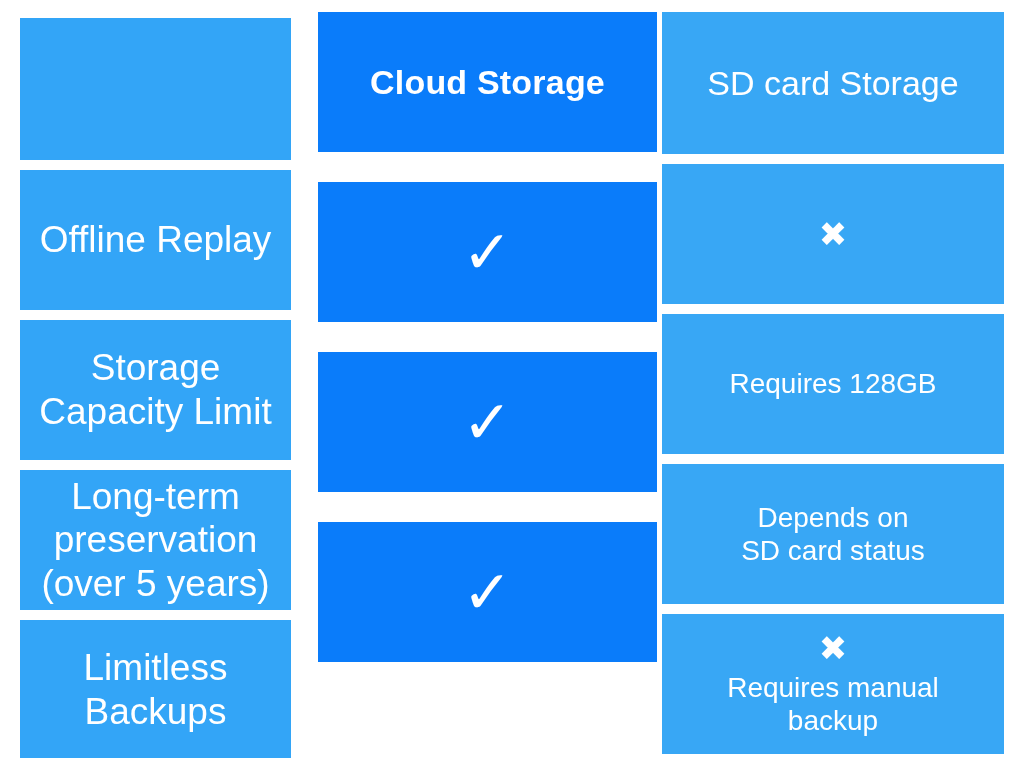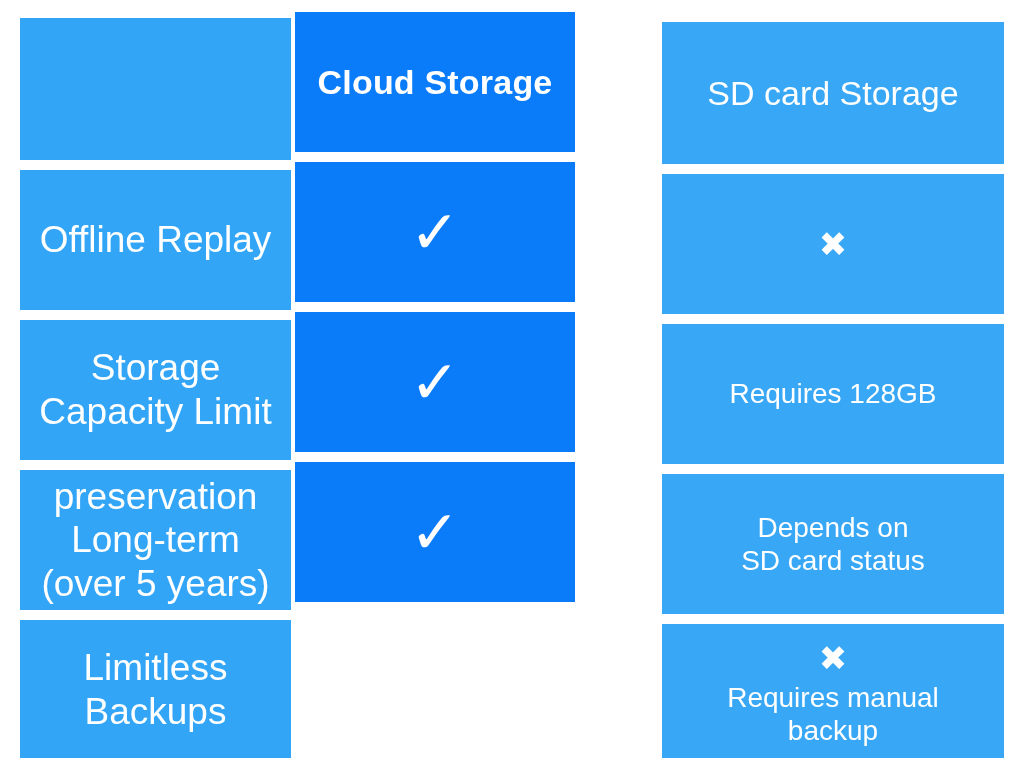--- a/index.html
+++ b/index.html
@@ -24,21 +24,21 @@
 
   .col {
     position: absolute;
     top: 0;
     display: flex;
     flex-direction: column;
   }
 
   
   .col-feature   { left: 20px;  width: 271px; }
-  .col-cloud     { left: 295px; width: 280px; }
+  .col-cloud     { left: 318px; width: 339px; gap: 20px; }
   .col-sdcard    { left: 662px; width: 342px; }
 
   .cell {
     box-sizing: border-box;
     display: flex;
     align-items: center;
     justify-content: center;
     text-align: center;
     color: #ffffff;
     padding: 4px 10px;
@@ -78,21 +78,21 @@
     height: 140px;
     margin-top: 10px;
     font-size: 28px;
     font-weight: 400;
   }
 
   
   .col-sdcard .cell { background: #38a7f5; }
   .col-sdcard .cell-header {
     height: 142px;
-    margin-top: 22px;
+    margin-top: 12px;
     font-size: 34px;
     font-weight: 400;
   }
   .col-sdcard .cell-body {
     height: 140px;
     margin-top: 10px;
     font-size: 28px;
     font-weight: 400;
   }
 
@@ -135,22 +135,22 @@
 
     <div class="cell cell-body">
       <span class="cell-inner">
         <span class="line">Storage</span>
         <span class="line">Capacity Limit</span>
       </span>
     </div>
 
     <div class="cell cell-body">
       <span class="cell-inner">
+        <span class="line">Long-term</span>
         <span class="line">preservation</span>
-        <span class="line">Long-term</span>
         <span class="line">(over 5 years)</span>
       </span>
     </div>
 
     <div class="cell cell-body">
       <span class="cell-inner">
         <span class="line">Limitless</span>
         <span class="line">Backups</span>
       </span>
     </div>

